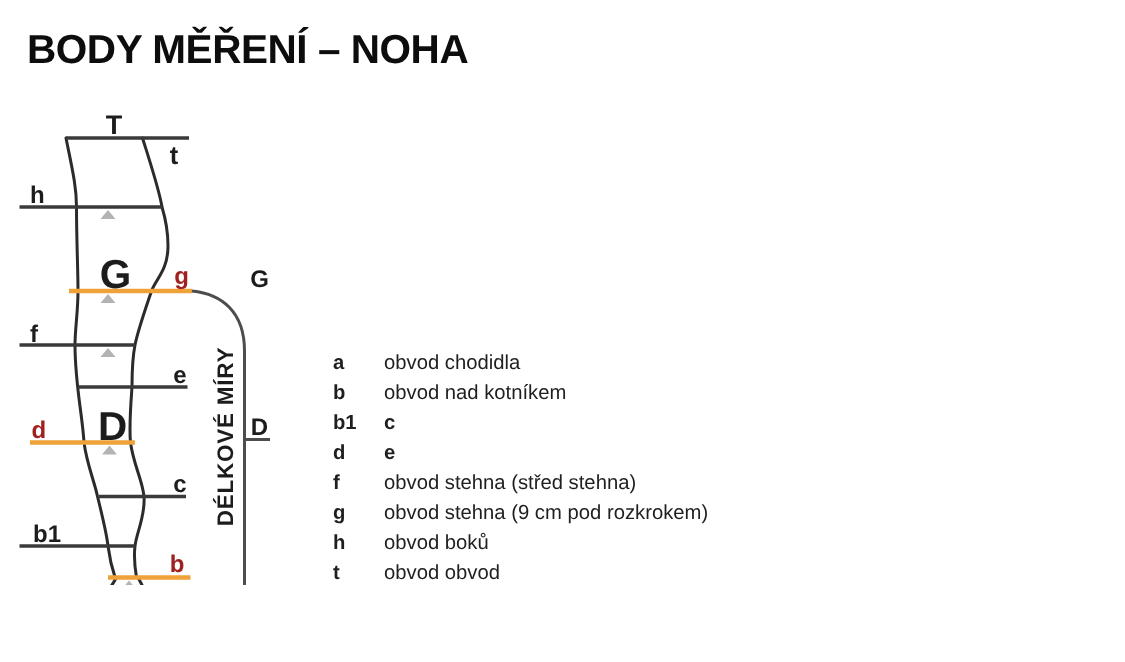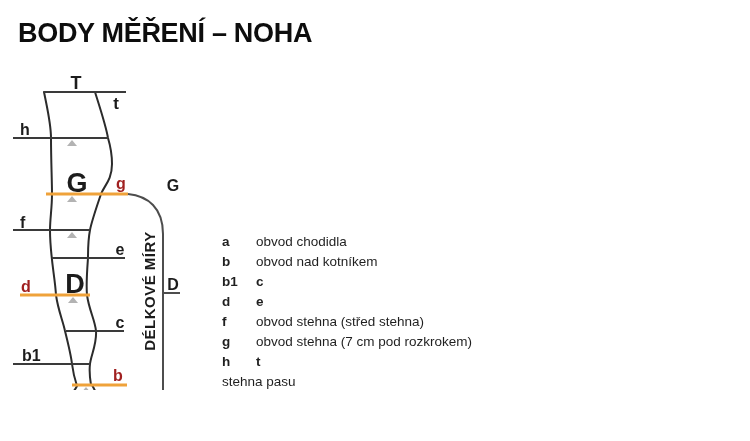--- a/index.html
+++ b/index.html
@@ -97,19 +97,20 @@
     <div class="lbl">obvod chodidla</div>
     <div class="key">b</div>
     <div class="lbl">obvod nad kotníkem</div>
     <div class="key">b1</div>
     <div class="key">c</div>
     <div class="key">d</div>
     <div class="key">e</div>
     <div class="key">f</div>
     <div class="lbl">obvod stehna (střed stehna)</div>
     <div class="key">g</div>
-    <div class="lbl">obvod stehna (7 cm pod rozkrokem)</div>
+    <div class="lbl">obvod stehna (9 cm pod rozkrokem)</div>
     <div class="key">h</div>
+    <div class="lbl">obvod boků</div>
     <div class="key">t</div>
-    <div class="lbl">stehna pasu</div>
+    <div class="lbl">obvod obvod</div>
   </div>
 
 </div>
 
 </body></html>

